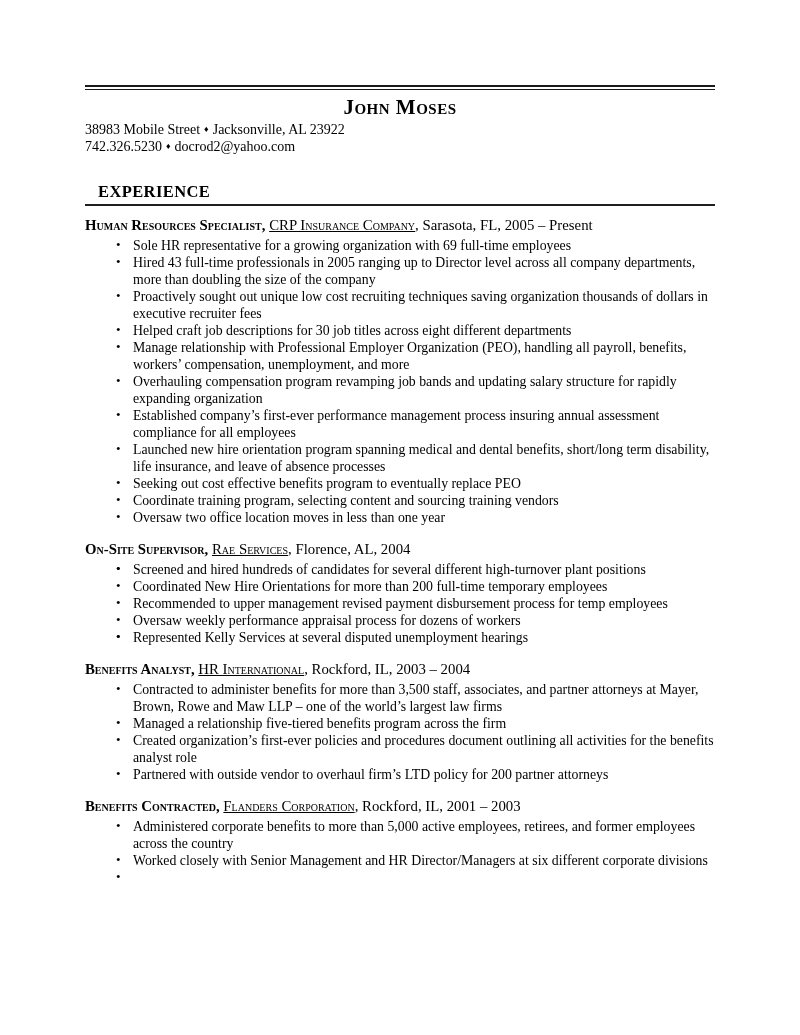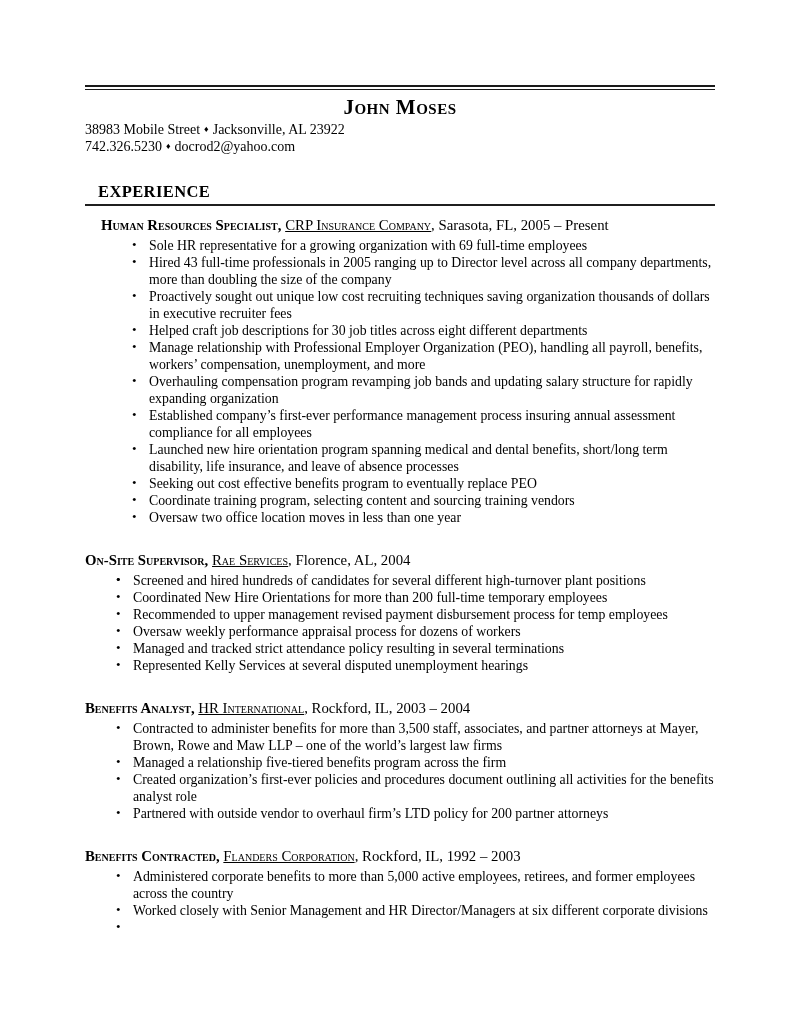--- a/index.html
+++ b/index.html
@@ -51,25 +51,24 @@
     font-size: 16.5px;
     font-weight: bold;
     letter-spacing: 0.4px;
   }
   .rule-section {
     height: 0;
     border-top: 2.5px solid #1f1f1f;
     margin-top: 2px;
   }
   .job {
-    margin-top: 25px;
+    margin-top: 14px;
   }
   .jobs-list .job:first-child {
     margin-top: 10px;
-    margin-left: 16px;
   }
   .job-heading {
     margin: 0 0 3px 0;
     font-size: 14.8px;
     font-weight: normal;
     line-height: 18px;
   }
   .job-title {
     font-weight: bold;
     font-variant: small-caps;
@@ -144,42 +143,42 @@
     <h3 class="job-heading">
       <span class="job-title">On-Site Supervisor,</span>
       <span class="job-company">Rae Services</span><span class="job-meta">, Florence, AL, 2004</span>
     </h3>
     <ul class="bullets">
           <li><span class="bullet-marker">•</span></li>
           <li><span class="bullet-marker">•</span><span>Screened and hired hundreds of candidates for several different high-turnover plant positions</span></li>
           <li><span class="bullet-marker">•</span><span>Coordinated New Hire Orientations for more than 200 full-time temporary employees</span></li>
           <li><span class="bullet-marker">•</span><span>Recommended to upper management revised payment disbursement process for temp employees</span></li>
           <li><span class="bullet-marker">•</span><span>Oversaw weekly performance appraisal process for dozens of workers</span></li>
-          <li><span class="bullet-marker">•</span><span>Managed and tracked strict attendance policy resulting in several terminations</span></li>
+          <li><span class="bullet-marker">•</span></li>
           <li><span class="bullet-marker">•</span><span>Represented Kelly Services at several disputed unemployment hearings</span></li>
         </ul>
   </section>
 
   <section class="job">
     <h3 class="job-heading">
       <span class="job-title">Benefits Analyst,</span>
       <span class="job-company">HR International</span><span class="job-meta">, Rockford, IL, 2003 – 2004</span>
     </h3>
     <ul class="bullets">
           <li><span class="bullet-marker">•</span><span>Contracted to administer benefits for more than 3,500 staff, associates, and partner attorneys at Mayer, Brown, Rowe and Maw LLP – one of the world’s largest law firms</span></li>
           <li><span class="bullet-marker">•</span><span>Managed a relationship five-tiered benefits program across the firm</span></li>
           <li><span class="bullet-marker">•</span><span>Created organization’s first-ever policies and procedures document outlining all activities for the benefits analyst role</span></li>
           <li><span class="bullet-marker">•</span><span>Partnered with outside vendor to overhaul firm’s LTD policy for 200 partner attorneys</span></li>
         </ul>
   </section>
 
   <section class="job">
     <h3 class="job-heading">
       <span class="job-title">Benefits Contracted,</span>
-      <span class="job-company">Flanders Corporation</span><span class="job-meta">, Rockford, IL, 1992 – 2003</span>
+      <span class="job-company">Flanders Corporation</span><span class="job-meta">, Rockford, IL, 2001 – 2003</span>
     </h3>
     <ul class="bullets">
           <li><span class="bullet-marker">•</span><span>Administered corporate benefits to more than 5,000 active employees, retirees, and former employees across the country</span></li>
           <li><span class="bullet-marker">•</span><span>Worked closely with Senior Management and HR Director/Managers at six different corporate divisions</span></li>
           <li><span class="bullet-marker">•</span></li>
         </ul>
   </section>
 </div>
 
 </div>

